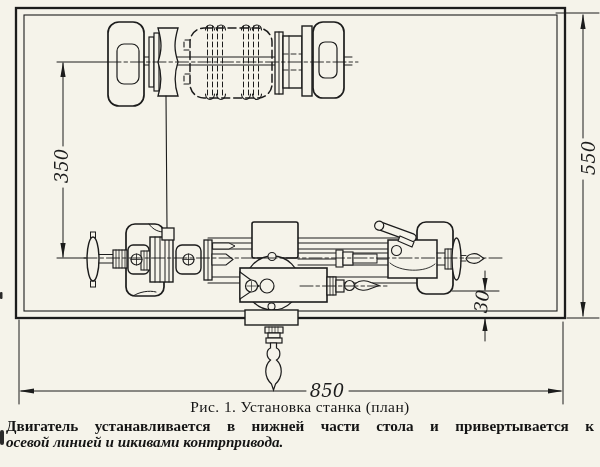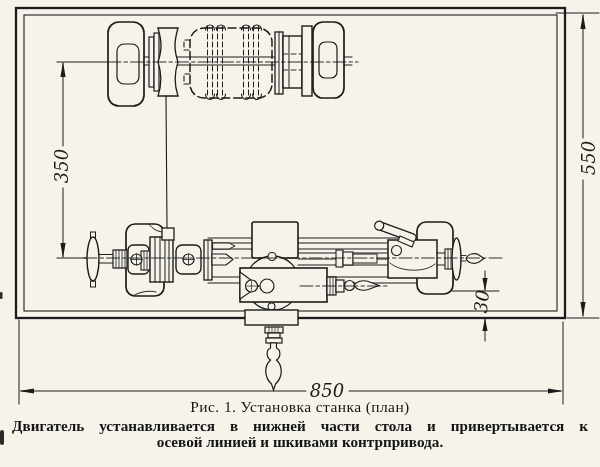--- a/index.html
+++ b/index.html
@@ -14,29 +14,29 @@
   .drawing{position:absolute;left:0;top:0;}
   .caption{position:absolute;left:0;top:398px;width:600px;}
   .caption-title{
     text-align:center;
     font-size:15.5px;
     letter-spacing:.4px;
     color:#161616;
   }
   .caption-body{
     margin-top:2px;
-    padding:0 12px;
+    padding:0 6px;
     font-size:15.2px;
     font-weight:bold;
     line-height:15.6px;
     color:#141414;
   }
   .cap-line{white-space:nowrap;}
   .cap-just{text-align:justify;text-align-last:justify;}
-  .cap-center{text-align:center;}
+  .cap-center{text-align:left;font-style:italic;}
   svg text.dim{
     font-family:"DejaVu Serif", serif;
     font-style:italic;
     font-size:18px;
     fill:#1c1c1c;
   }
 </style>
 </head>
 <body>
 

